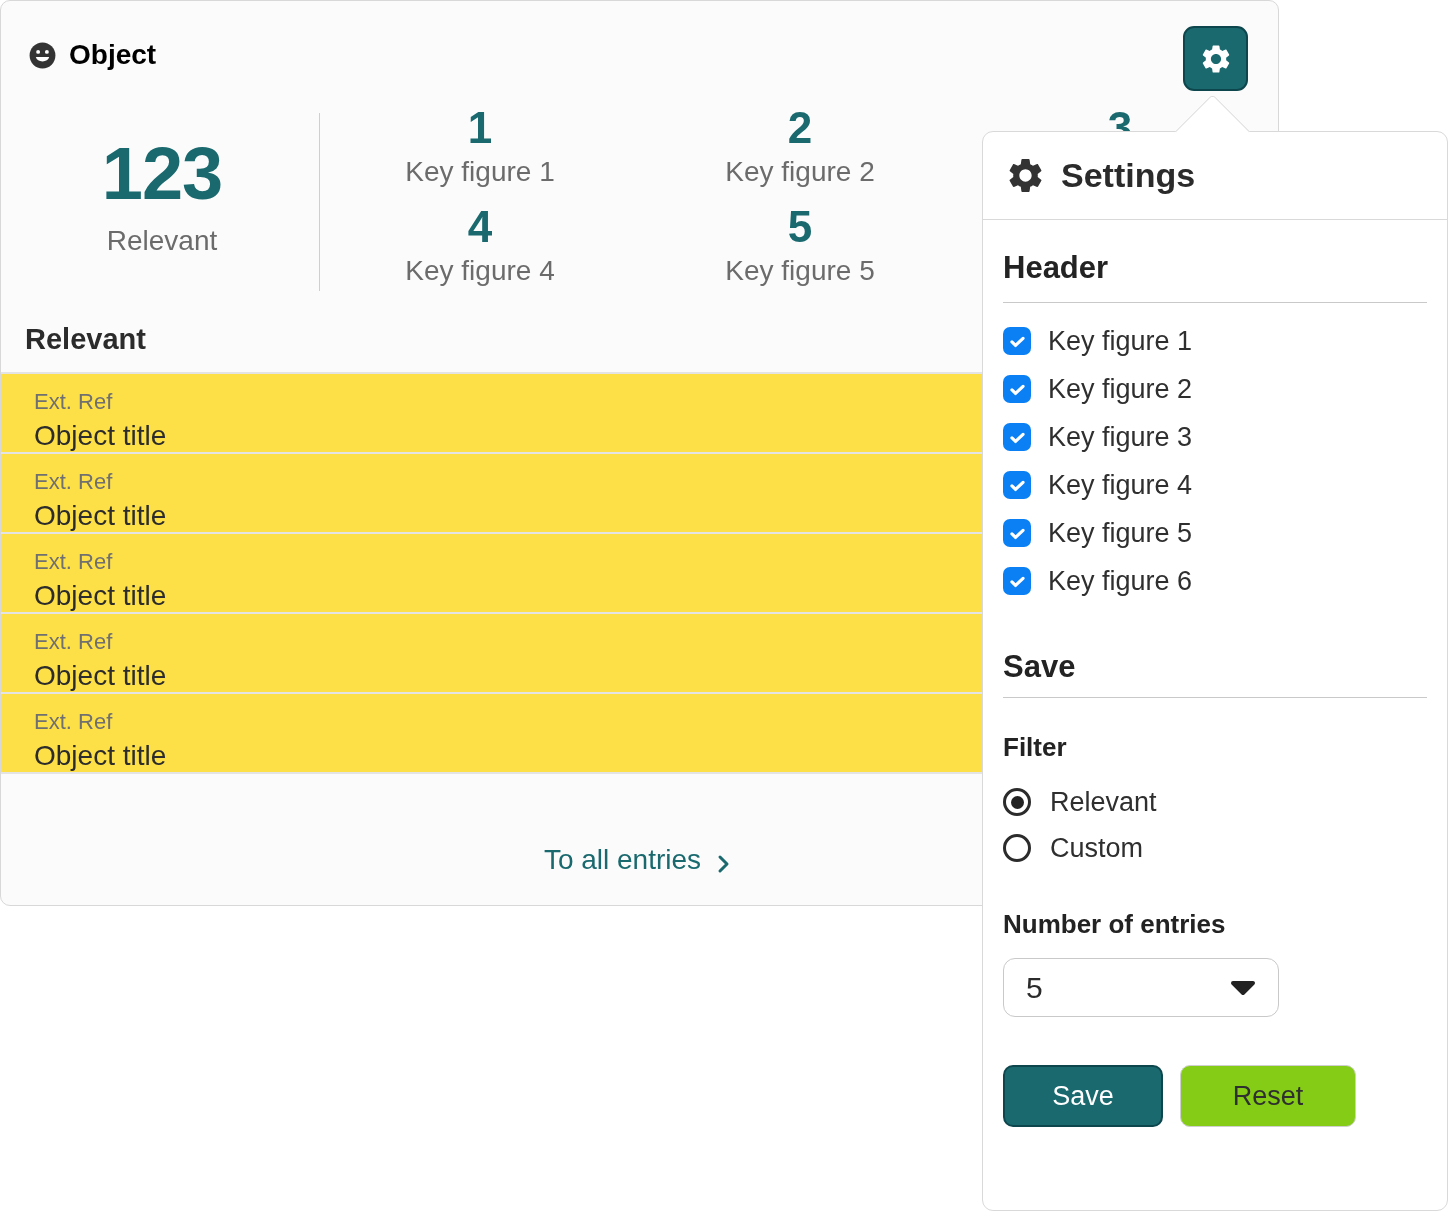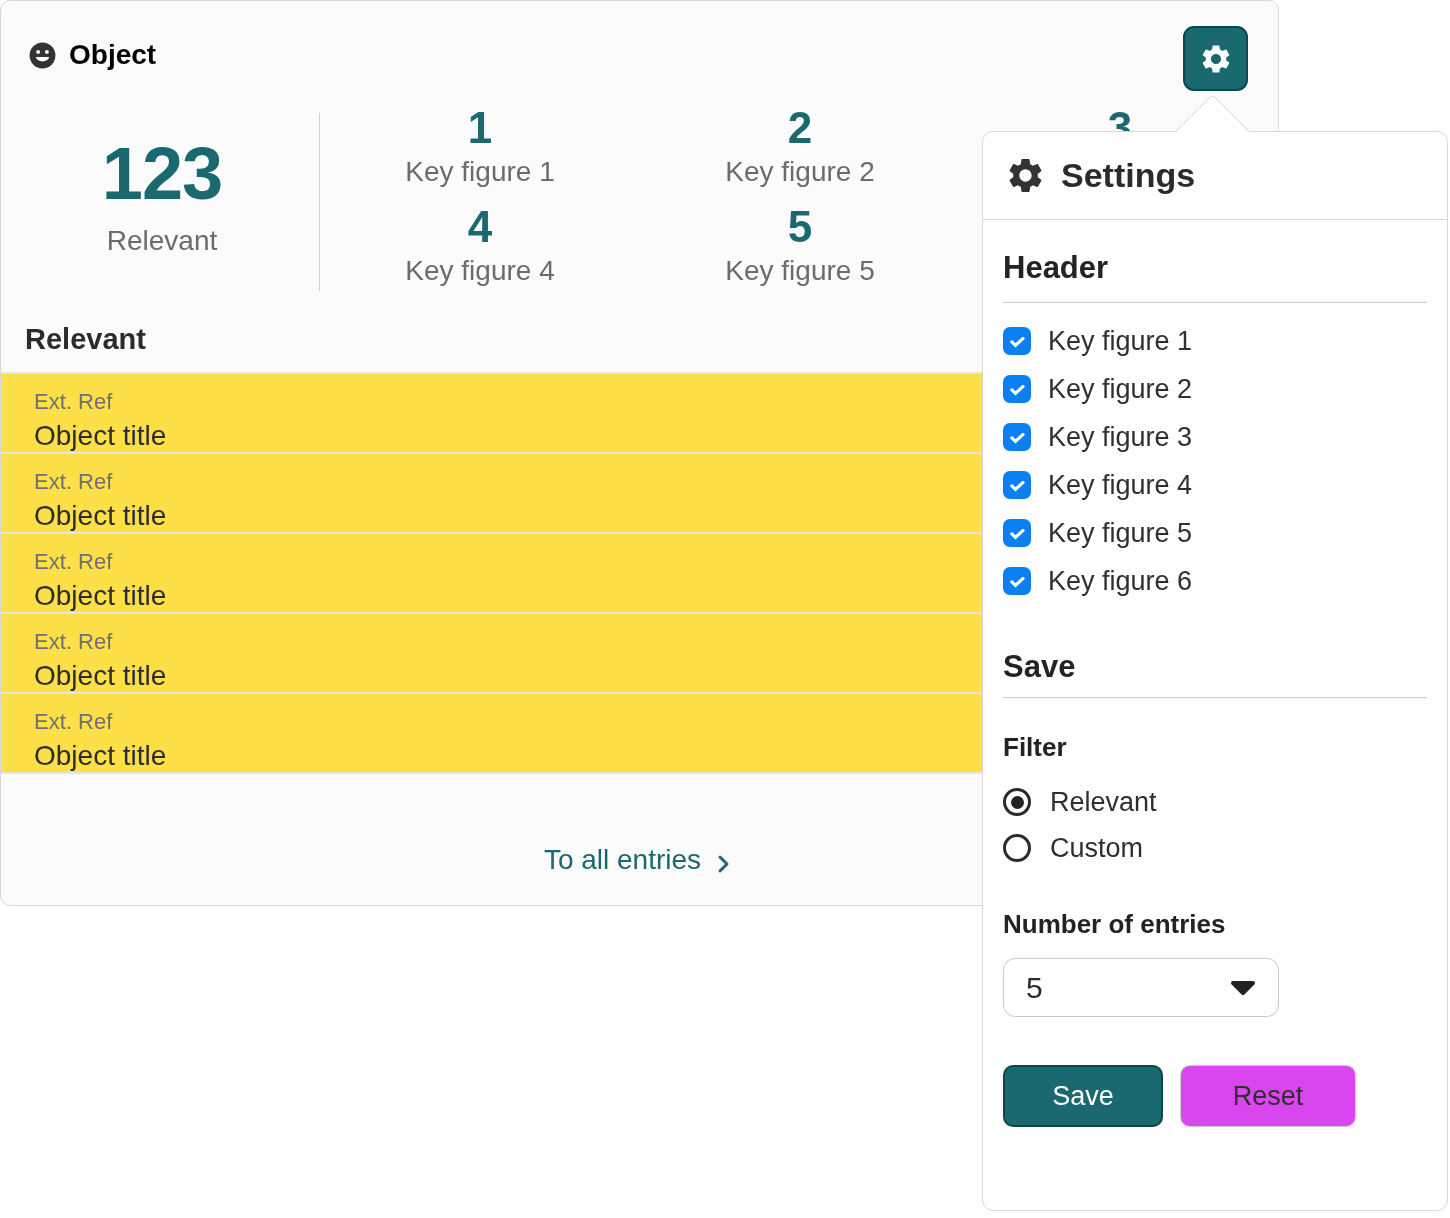--- a/index.html
+++ b/index.html
@@ -75,21 +75,21 @@
   .radio[data-selected="true"] .dot { display:block; }
 
   .select { margin-top:18px; width:276px; height:59px; background:#ffffff;
     border:1.5px solid #c9c9c9; border-radius:12px; display:flex; align-items:center;
     justify-content:space-between; padding:0 22px; font-size:30px; color:#2b2b2b; cursor:pointer; }
 
   .btn-row { margin-top:48px; display:flex; gap:17px; }
   .btn { height:62px; border-radius:10px; font-size:27px; cursor:pointer;
     font-family:"Liberation Sans", sans-serif; display:flex; align-items:center; justify-content:center; }
   .btn-save { width:160px; background:#19696e; border:2.5px solid #0d474d; color:#ffffff; font-weight:500; }
-  .btn-reset { width:176px; background:#d946ef; border:1.5px solid #cfcfcf; color:#2f2f2f; }
+  .btn-reset { width:176px; background:#84cc16; border:1.5px solid #cfcfcf; color:#2f2f2f; }
 </style>
 </head>
 <body>
 
 <div class="card">
 
   <div class="card-header">
     <span style="display:flex;">
       <svg width="31" height="31" viewBox="0 0 24 24">
         <circle cx="12" cy="12" r="10" fill="#333333"></circle>

